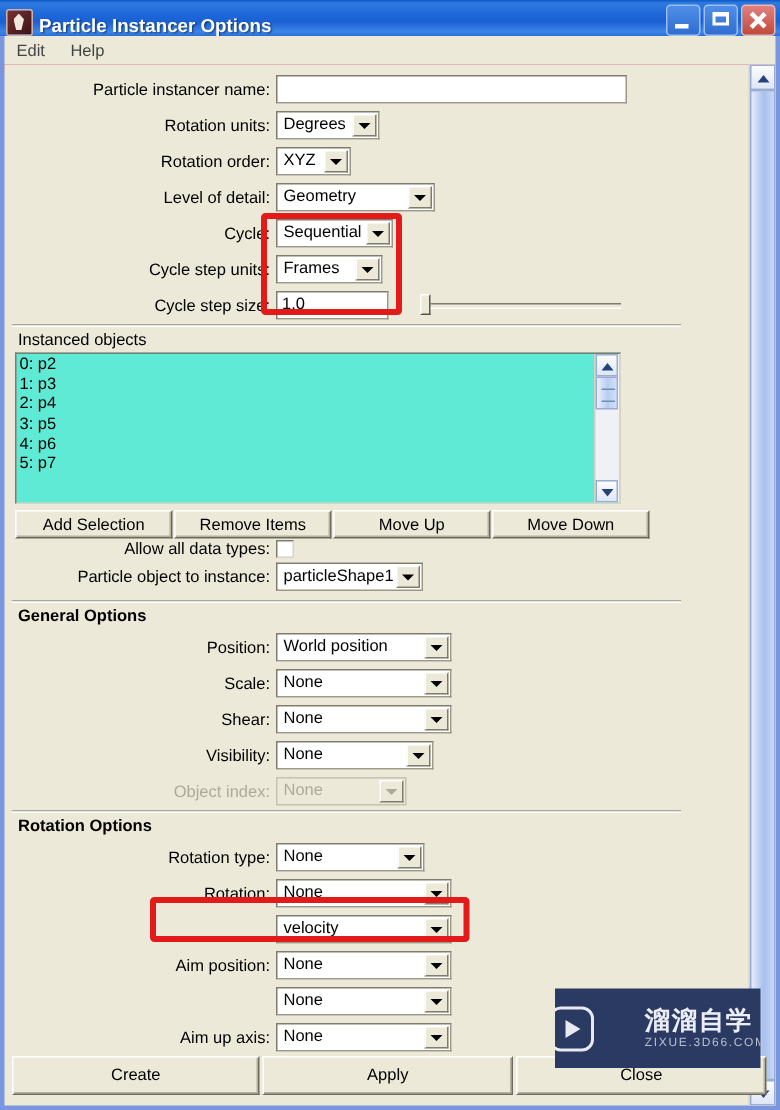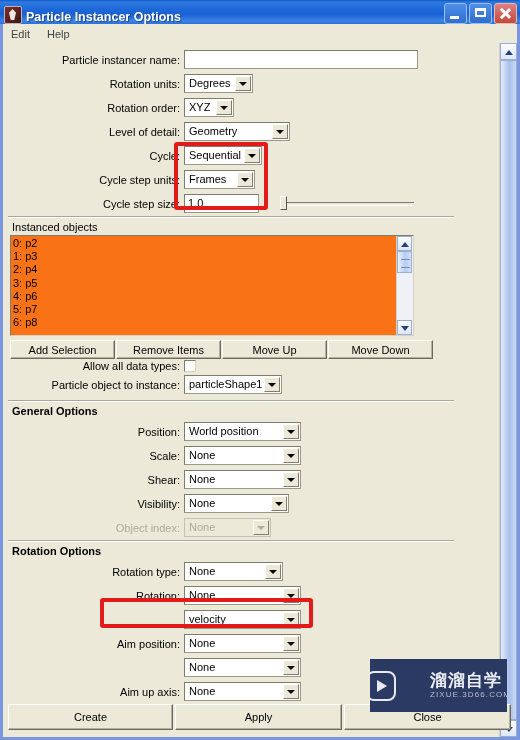--- a/index.html
+++ b/index.html
@@ -141,21 +141,21 @@
     border-top:1px solid #7f7c6e;border-bottom:1px solid #ffffff;
   }
   .slider-thumb{
     position:absolute;width:7px;height:14px;background:#ece9d8;
     border:1px solid #ffffff;border-right-color:#5a5850;border-bottom-color:#5a5850;
     box-sizing:border-box;
   }
   
   .grouplabel{position:absolute;font-size:11px;color:#000;}
   .listbox{
-    position:absolute;background:#f97316;
+    position:absolute;background:#5eead4;
     border:1px solid #7f7c6e;border-right-color:#d8d4c4;border-bottom-color:#d8d4c4;
     box-sizing:border-box;overflow:hidden;
   }
   .listbox .items{position:absolute;left:0;top:0;right:16px;top:0;padding:1px 0 0 2px;}
   .litem{font-size:11px;line-height:13.2px;color:#000;white-space:nowrap;}
   .lb-scroll{
     position:absolute;right:0;top:0;width:16px;bottom:0;
     background:#f0f1f7;border-left:1px solid #d4d0c8;
   }
   .lb-scroll .sbtn{
@@ -288,21 +288,20 @@
 
       <div class="grouplabel" style="left:9px;top:178px;">Instanced objects</div>
       <div class="listbox" style="left:7px;top:192px;width:404px;height:101px;">
         <div class="items">
           <div class="litem">0: p2</div>
           <div class="litem">1: p3</div>
           <div class="litem">2: p4</div>
           <div class="litem">3: p5</div>
           <div class="litem">4: p6</div>
           <div class="litem">5: p7</div>
-          <div class="litem">6: p8</div>
         </div>
         <div class="lb-scroll">
           <div class="sbtn up">
               <span class="arrow-up"></span>
             </div>
           <div class="lb-thumb"></div>
           <div class="sbtn down">
               <span class="arrow-dn"></span>
             </div>
         </div>

